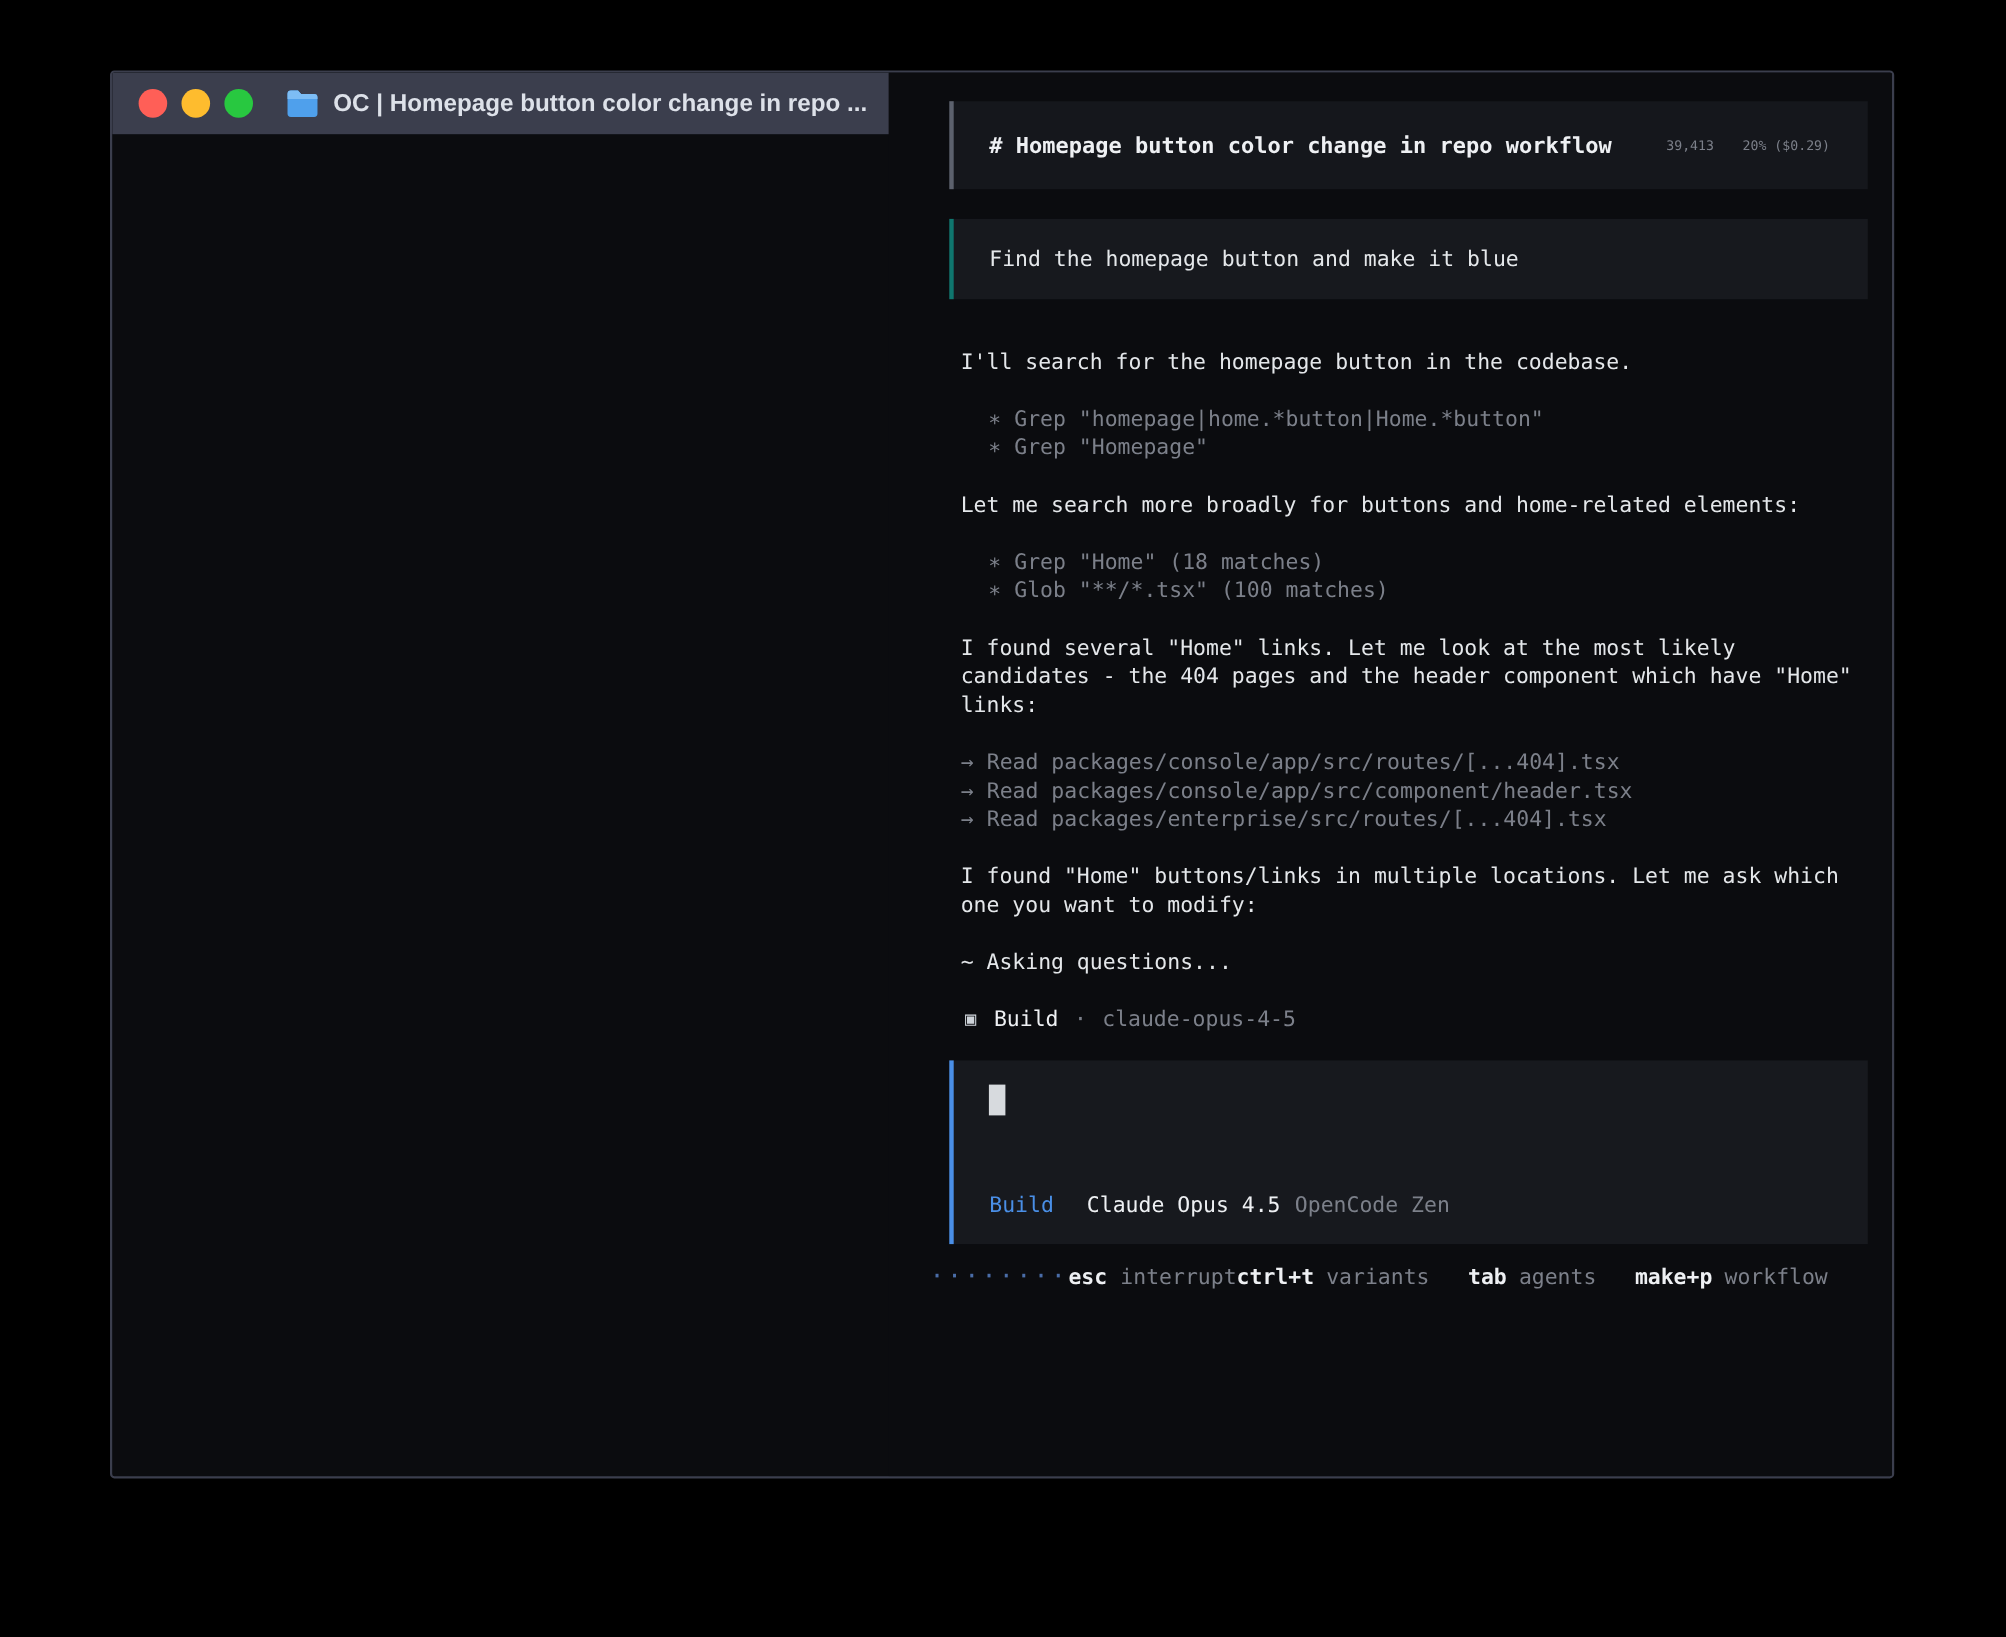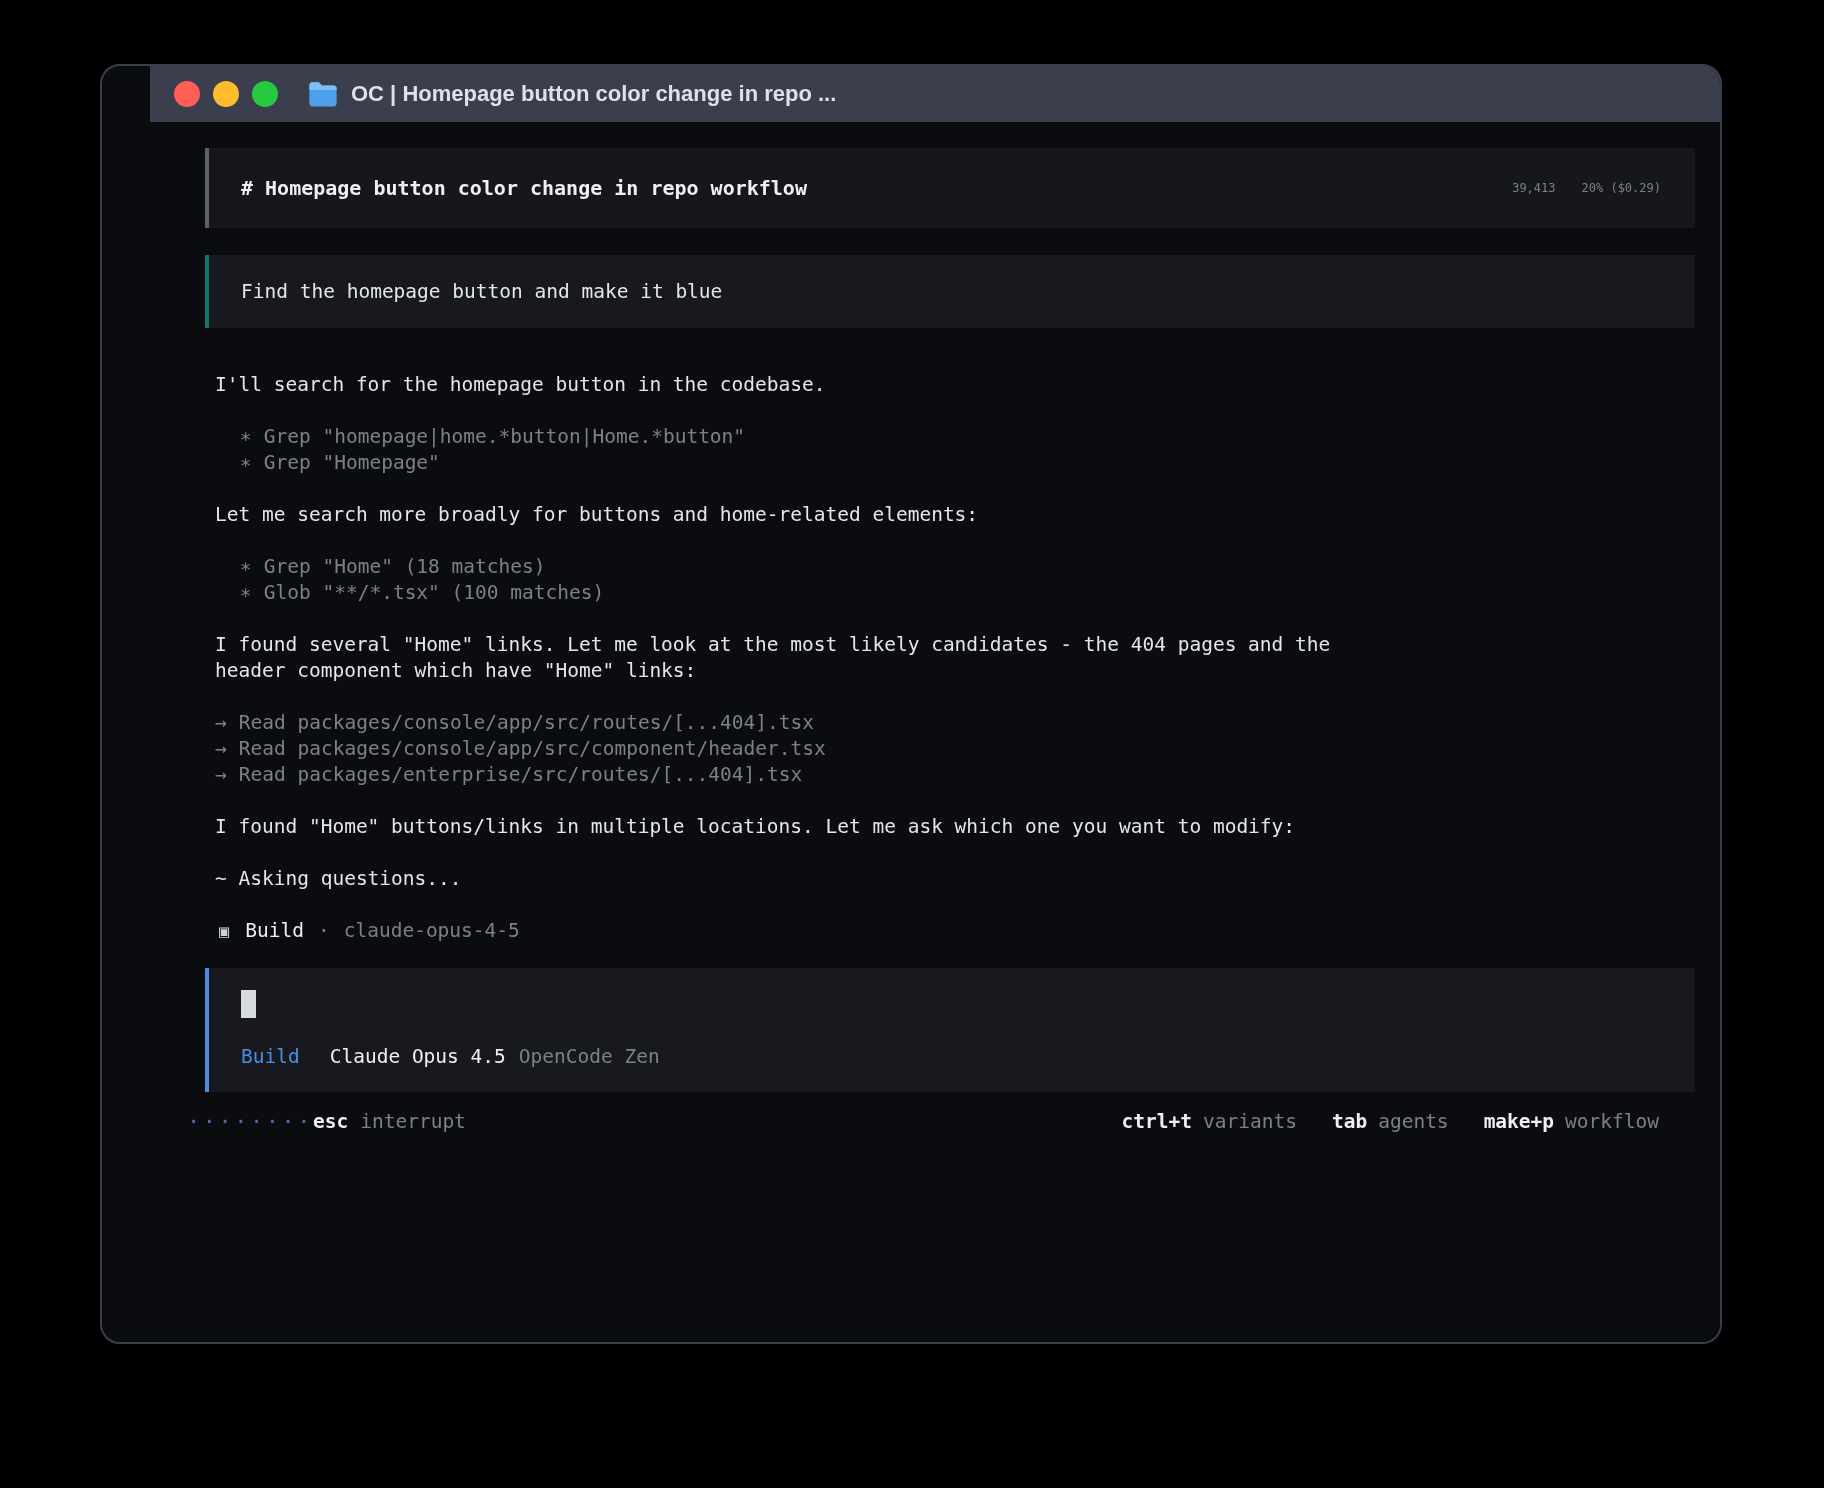--- a/index.html
+++ b/index.html
@@ -4,25 +4,24 @@
 <style>
   * { margin: 0; padding: 0; box-sizing: border-box; }
   html, body { width: 1824px; height: 1488px; background: #000000; overflow: hidden; }
   body { font-family: "DejaVu Sans Mono", monospace; position: relative; }
 
   .window {
     position: absolute; left: 100px; top: 64px;
     width: 1622px; height: 1280px;
     background: #0b0c0f;
     border: 2px solid #3b3e4d;
-    border-radius: 20px;
+    border-radius: 4px;
     overflow: hidden;
-    display: flex; flex-direction: column;
+    display: flex; flex-direction: row;
     box-shadow: 0 20px 60px rgba(0,0,0,0.7);
-    padding-left: 48px;
   }
 
   
   .titlebar {
     height: 56px; flex: 0 0 56px;
     background: #3b3e4d;
     display: flex; align-items: center;
     padding: 0 20px;
   }
   .lights { display: flex; gap: 13px; margin-left: 4px; }
@@ -87,21 +86,21 @@
     margin-top: 24px;
     background: #17191e;
     border-left: 4px solid #4a8fe7;
     padding: 22px 34px 22px 32px;
     flex: 0 0 auto;
   }
   .cursor { width: 15px; height: 28px; background: #d7dade; }
   .input-meta { margin-top: 26px; display: flex; align-items: baseline; }
   .input-mode { color: #4a8fe7; }
   .input-model { color: #eef0f3; margin-left: 30px; }
-  .input-provider { color: #7c808a; margin-left: 13px; }
+  .input-provider { color: #7c808a; margin-left: 13px; margin-top: 43px; }
 
   .statusbar {
     margin-top: 16px; height: 28px; flex: 0 0 28px;
     display: flex; align-items: center;
     white-space: nowrap;
   }
   .spinner { color: #4a6da8; letter-spacing: 2.5px; margin-left: -18px; font-size: 22px; }
   .sb-key { font-weight: bold; color: #eef0f3; }
   .sb-label { color: #7c808a; }
   .statusbar .esc { }

